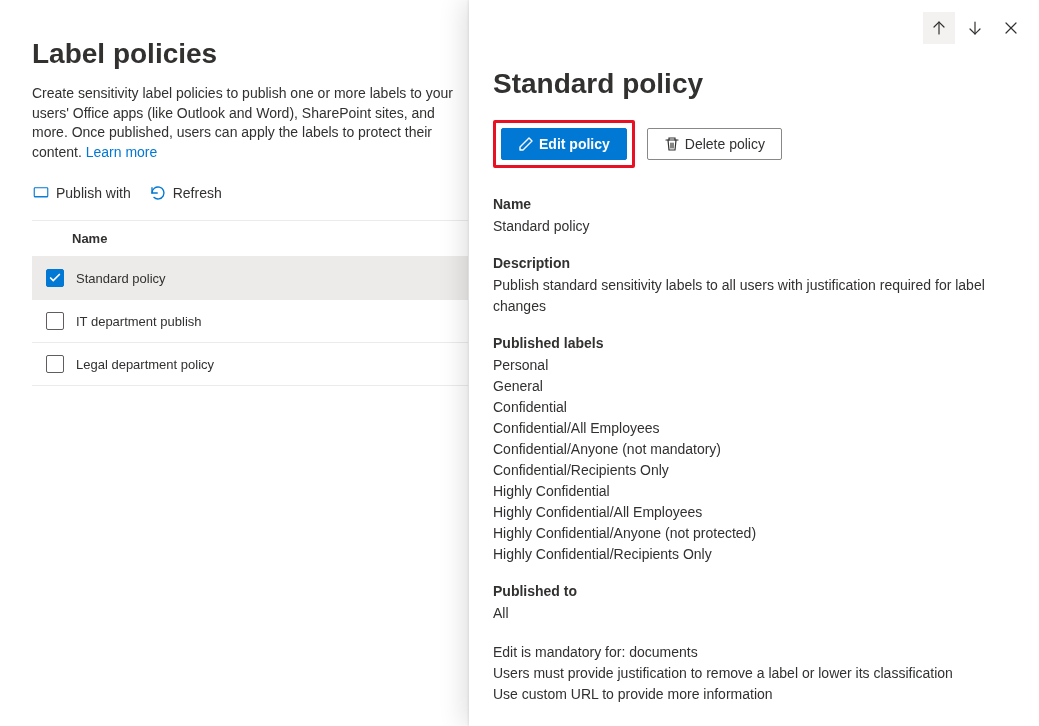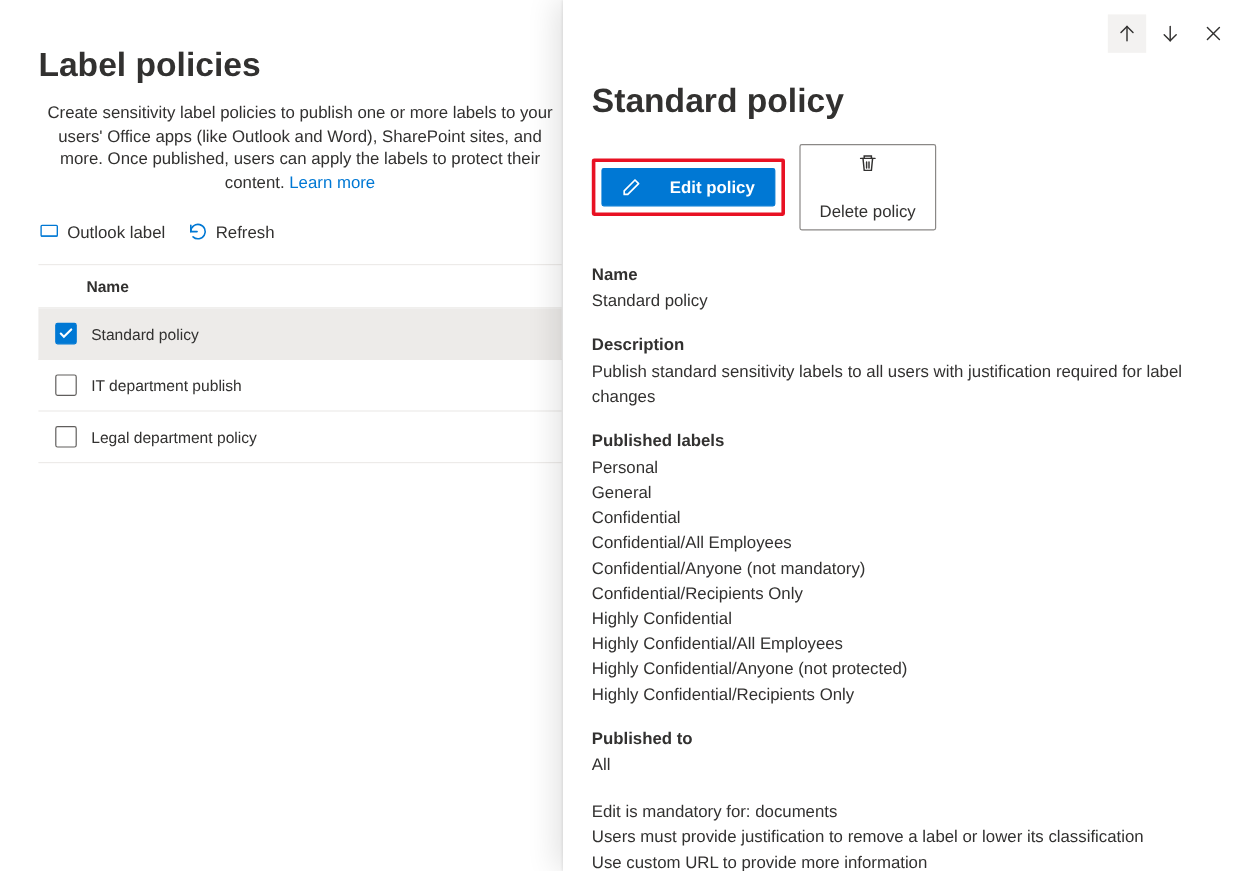--- a/index.html
+++ b/index.html
@@ -22,21 +22,20 @@
     .page-title {
       font-size: 28px;
       font-weight: 600;
       margin-bottom: 14px;
     }
     .page-desc {
       font-size: 14px;
       color: #323130;
       line-height: 1.4;
       margin-bottom: 22px;
-      text-align: center;
     }
     .link { color: #0078d4; cursor: pointer; }
     .toolbar {
       display: flex;
       gap: 18px;
       align-items: center;
       margin-bottom: 18px;
     }
     .toolbar-btn {
       display: inline-flex;
@@ -122,40 +121,39 @@
       align-items: center;
     }
     .highlight-box {
       border: 3px solid #e81123;
       padding: 5px;
       border-radius: 2px;
     }
     .btn {
       display: inline-flex;
       align-items: center;
-      gap: 24px;
+      gap: 5px;
       padding: 7px 16px;
       font-size: 14px;
       font-weight: 600;
       font-family: inherit;
       border-radius: 2px;
       cursor: pointer;
       border: 1px solid transparent;
     }
     .btn-primary {
       background: #0078d4;
       color: #fff;
       border-color: #0078d4;
     }
     .btn-secondary {
       background: #fff;
       color: #323130;
       border-color: #8a8886;
       font-weight: 400;
-      flex-direction: column;
     }
     .btn svg { width: 16px; height: 16px; }
     .section { margin-bottom: 18px; }
     .section-label {
       font-size: 14px;
       font-weight: 600;
       margin-bottom: 4px;
     }
     .section-value {
       font-size: 14px;
@@ -172,21 +170,21 @@
   <p class="page-desc">
     <span>Create sensitivity label policies to publish one or more labels to your users' Office apps (like Outlook and Word), SharePoint sites, and more. Once published, users can apply the labels to protect their content. </span><a class="link">Learn more</a>
   </p>
 
   <div class="toolbar">
     <button class="toolbar-btn">
       <svg viewBox="0 0 24 24" fill="none" stroke="#0078d4" stroke-width="1.5">
         <rect x="3" y="5" width="18" height="12" rx="1"></rect>
         <line x1="3" y1="17" x2="21" y2="17"></line>
       </svg>
-      <span>Outlook label</span>
+      <span>Publish with</span>
     </button>
     <button class="toolbar-btn">
       <svg viewBox="0 0 24 24" fill="none" stroke="#0078d4" stroke-width="1.8" stroke-linecap="round">
         <path d="M4 12a8 8 0 1 1 2.5 5.8"></path>
         <polyline points="4 5 4 12 11 12"></polyline>
       </svg>
       <span>Refresh</span>
     </button>
   </div>
 

